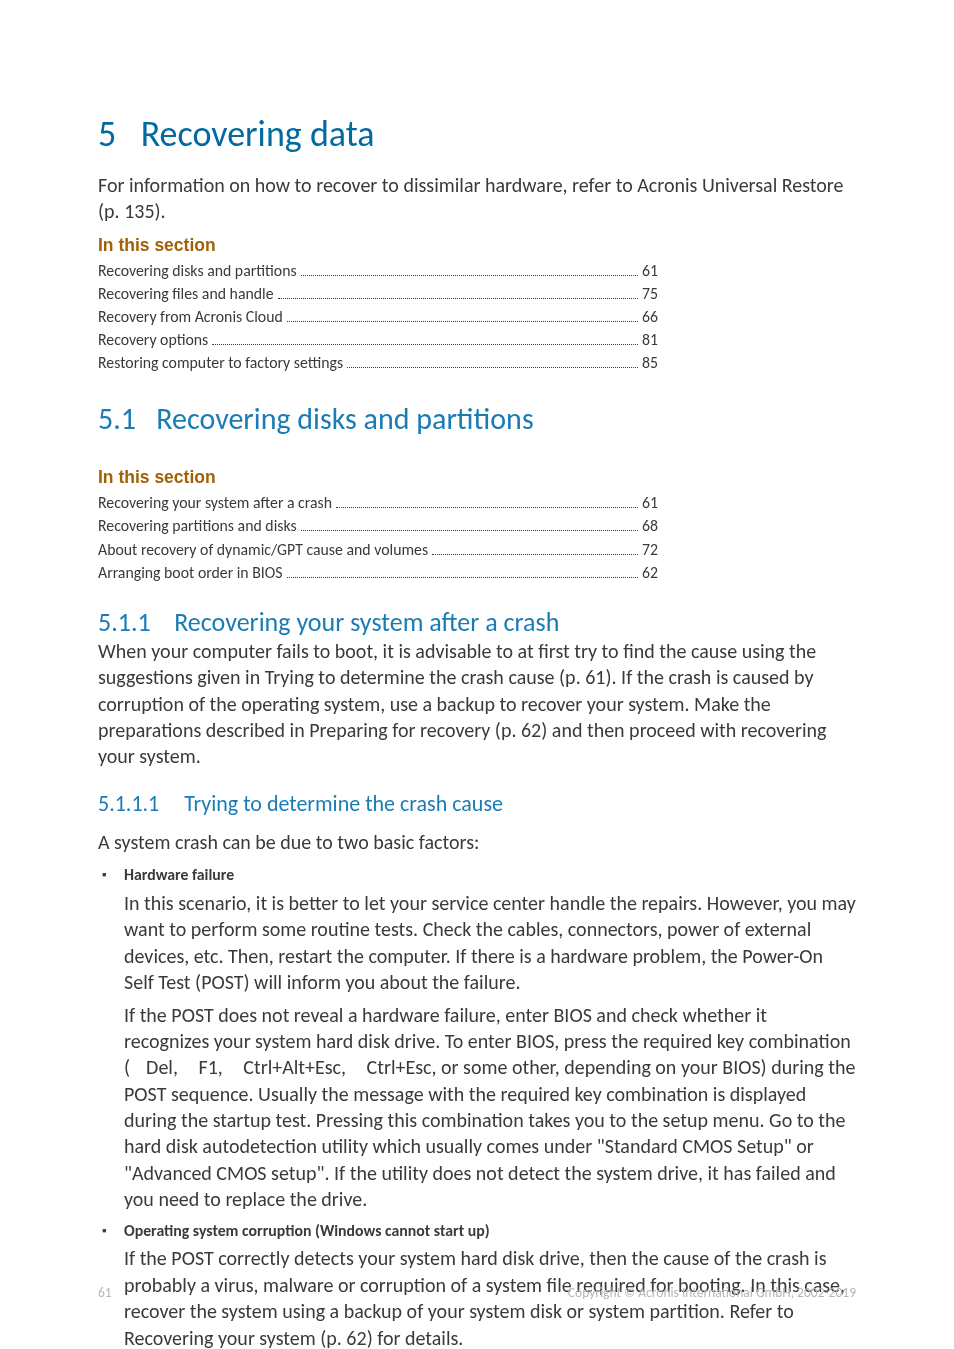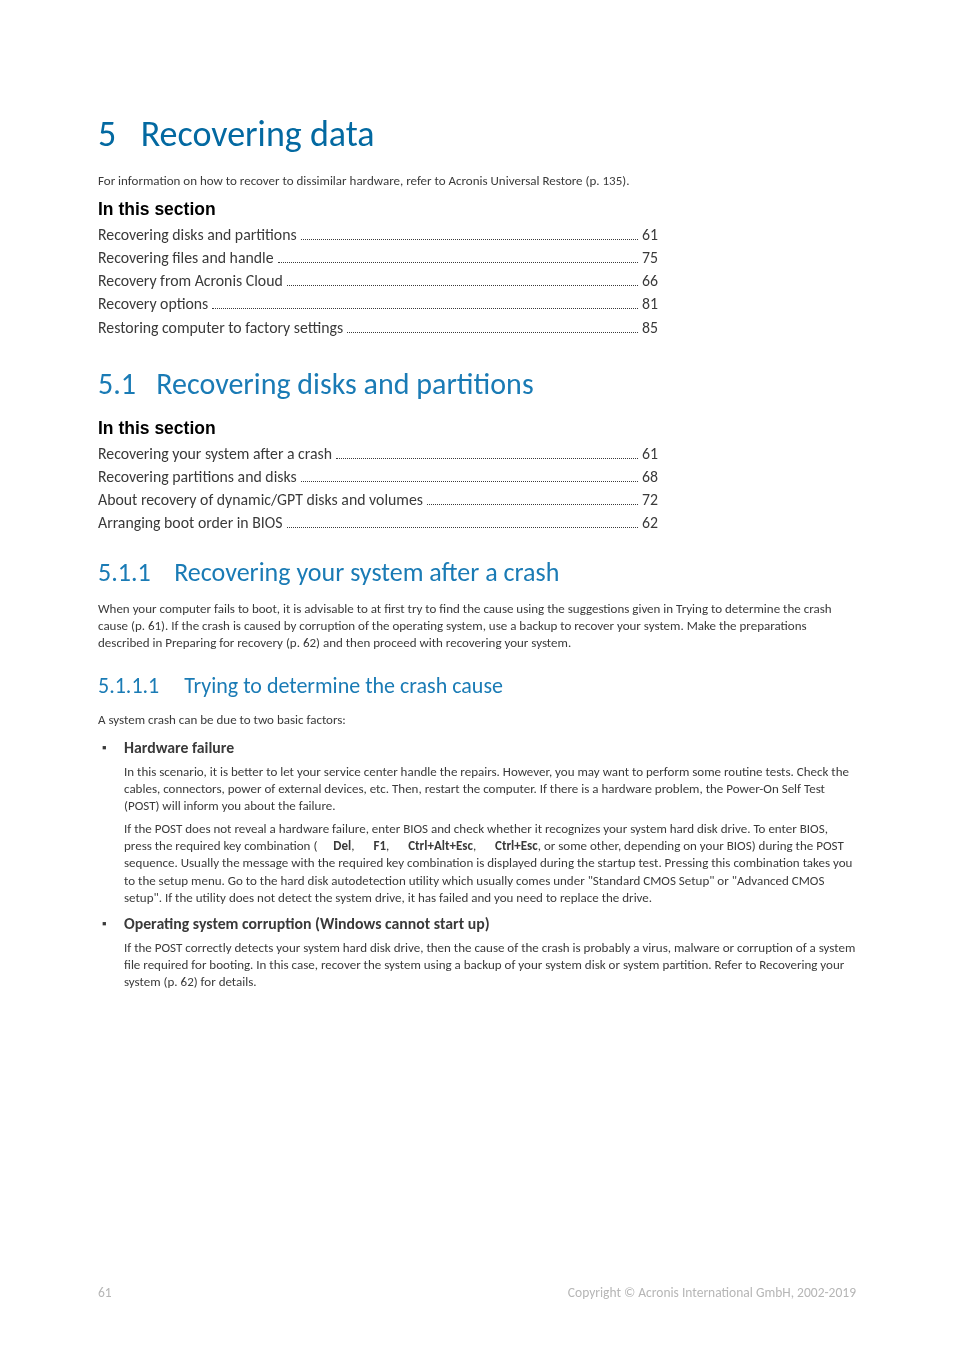--- a/index.html
+++ b/index.html
@@ -19,46 +19,45 @@
       color: #0369a1;
       font-size: 36px;
       font-weight: 400;
       margin-bottom: 16px;
     }
     .h2 {
       color: #1a7bb5;
       font-size: 30px;
       font-weight: 400;
       margin-top: 26px;
-      margin-bottom: 16px;
+      margin-bottom: 30px;
     }
     .h3 {
       color: #1a7bb5;
       font-size: 26px;
       font-weight: 400;
       margin-top: 22px;
-      margin-bottom: 12px;
     }
     .h4 {
       color: #1a7bb5;
       font-size: 22px;
       font-weight: 400;
       margin-top: 20px;
       margin-bottom: 12px;
     }
     .section-label {
       font-family: Verdana, Arial, sans-serif;
       font-weight: 700;
       font-size: 17.5px;
-      color: #000000;
+      color: #a16207;
       margin-top: 6px;
       margin-bottom: 4px;
     }
     .para {
-      font-size: 13px;
+      font-size: 20px;
       line-height: 1.32;
       color: #3a3a3a;
       margin-bottom: 10px;
     }
     .toc {
       margin: 4px 0 10px 0;
       width: 560px;
     }
     .toc-row {
       display: flex;
@@ -97,21 +96,21 @@
     }
     .bullet-body {
       margin-left: 26px;
       font-size: 15.8px;
       line-height: 1.32;
       margin-bottom: 8px;
     }
     .bullet-body .para {
       margin-bottom: 6px;
     }
-    b { font-weight: 700; padding-left: 16px; }
+    b { font-weight: 400; padding-left: 16px; }
     .footer {
       position: absolute;
       bottom: 48px;
       left: 0;
       right: 0;
       padding: 0 98px;
       display: flex;
       justify-content: space-between;
       font-size: 13.5px;
       color: #b6b6b6;
@@ -170,21 +169,21 @@
       <span class="toc-title">Recovering your system after a crash</span>
       <span class="toc-dots"></span>
       <span class="toc-page">61</span>
     </div>
     <div class="toc-row">
       <span class="toc-title">Recovering partitions and disks</span>
       <span class="toc-dots"></span>
       <span class="toc-page">68</span>
     </div>
     <div class="toc-row">
-      <span class="toc-title">About recovery of dynamic/GPT disks and volumes</span>
+      <span class="toc-title">About recovery of dynamic/GPT cause and volumes</span>
       <span class="toc-dots"></span>
       <span class="toc-page">72</span>
     </div>
     <div class="toc-row">
       <span class="toc-title">Arranging boot order in BIOS</span>
       <span class="toc-dots"></span>
       <span class="toc-page">62</span>
     </div>
   </div>
 

